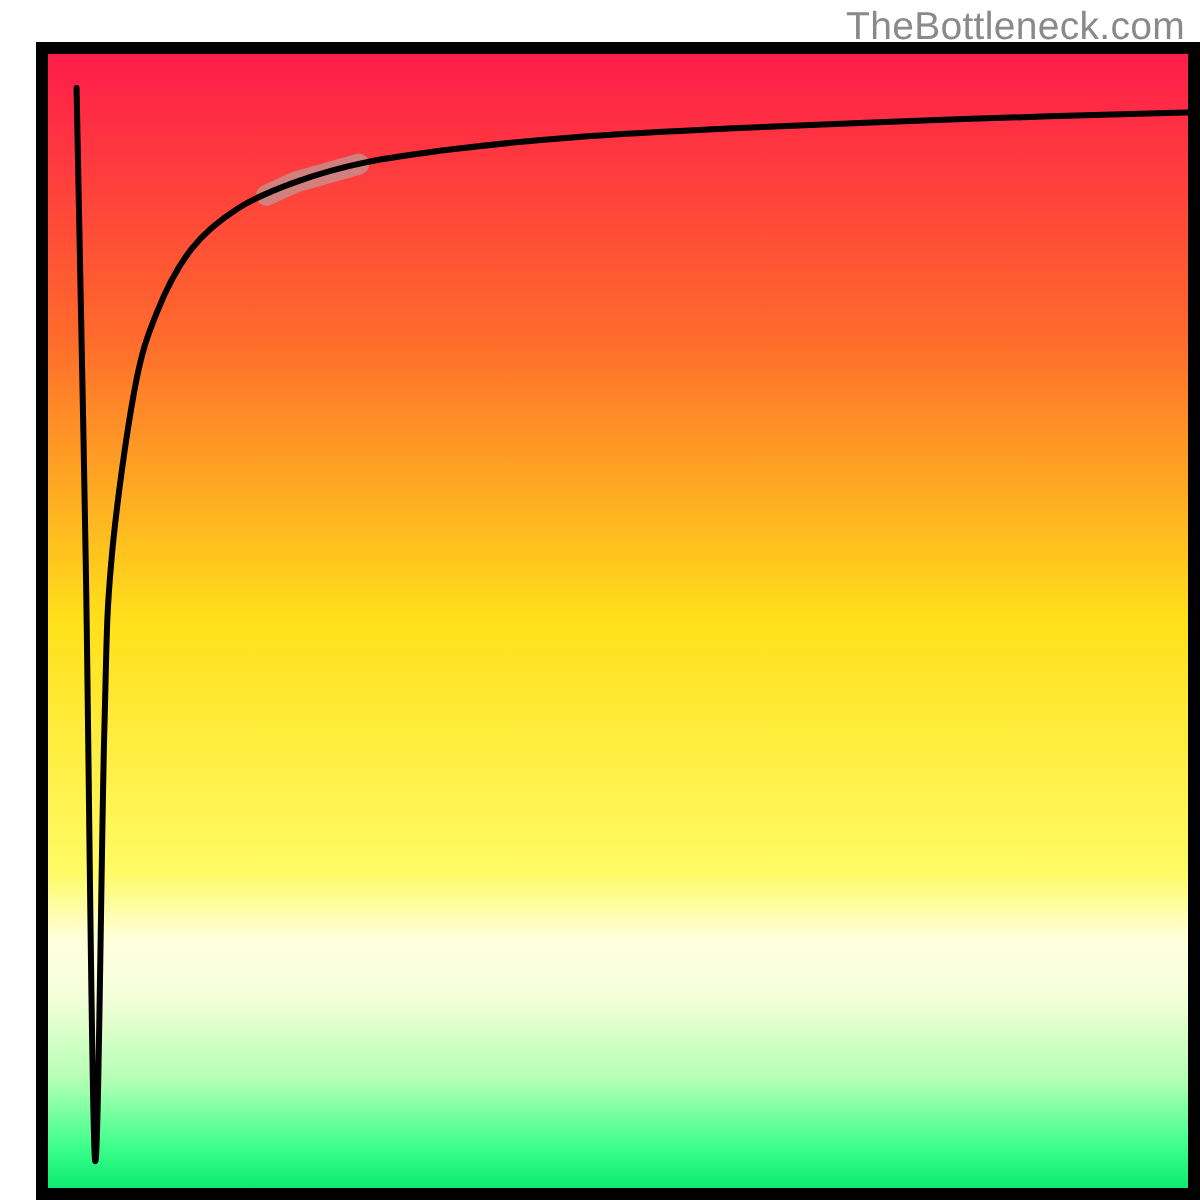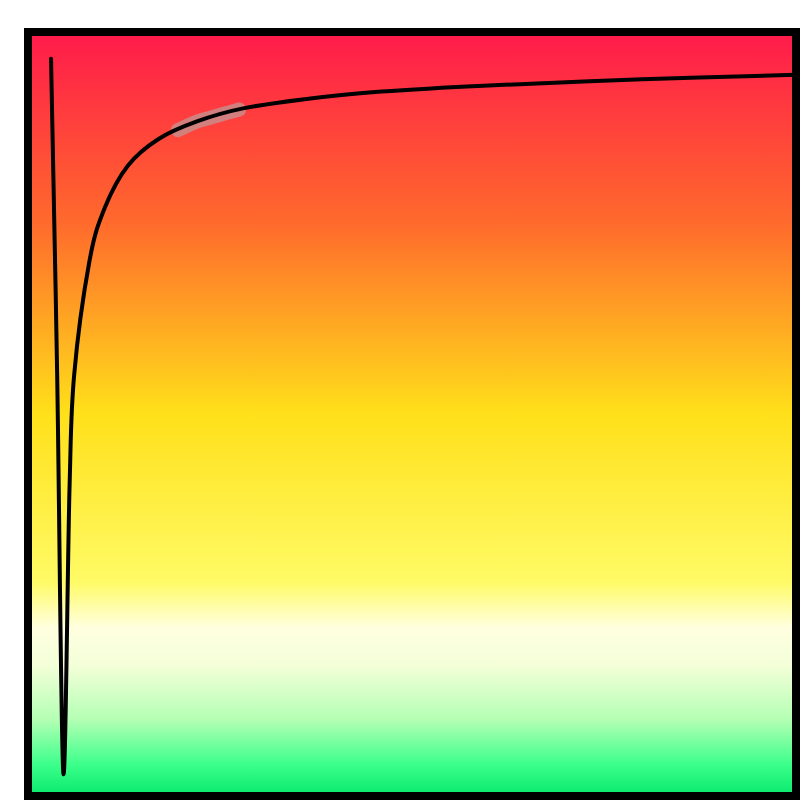--- a/index.html
+++ b/index.html
@@ -28,20 +28,21 @@
   svg {
     position: absolute;
     top: 0;
     left: 0;
   }
 </style>
 </head>
 <body>
 
 <div class="frame">
+  <div class="attribution">TheBottleneck.com</div>
   <svg id="plot" width="800" height="800" viewBox="0 0 800 800">
       <defs>
         <linearGradient id="bg-grad" x1="0" y1="0" x2="0" y2="1">
           <stop offset="0%" stop-color="#ff1a4b"></stop>
           <stop offset="25%" stop-color="#ff6a2c"></stop>
           <stop offset="50%" stop-color="#ffe01a"></stop>
           <stop offset="72%" stop-color="#fffb66"></stop>
           <stop offset="78%" stop-color="#ffffe0"></stop>
           <stop offset="83%" stop-color="#f3ffd8"></stop>
           <stop offset="90%" stop-color="#b4ffb4"></stop>

